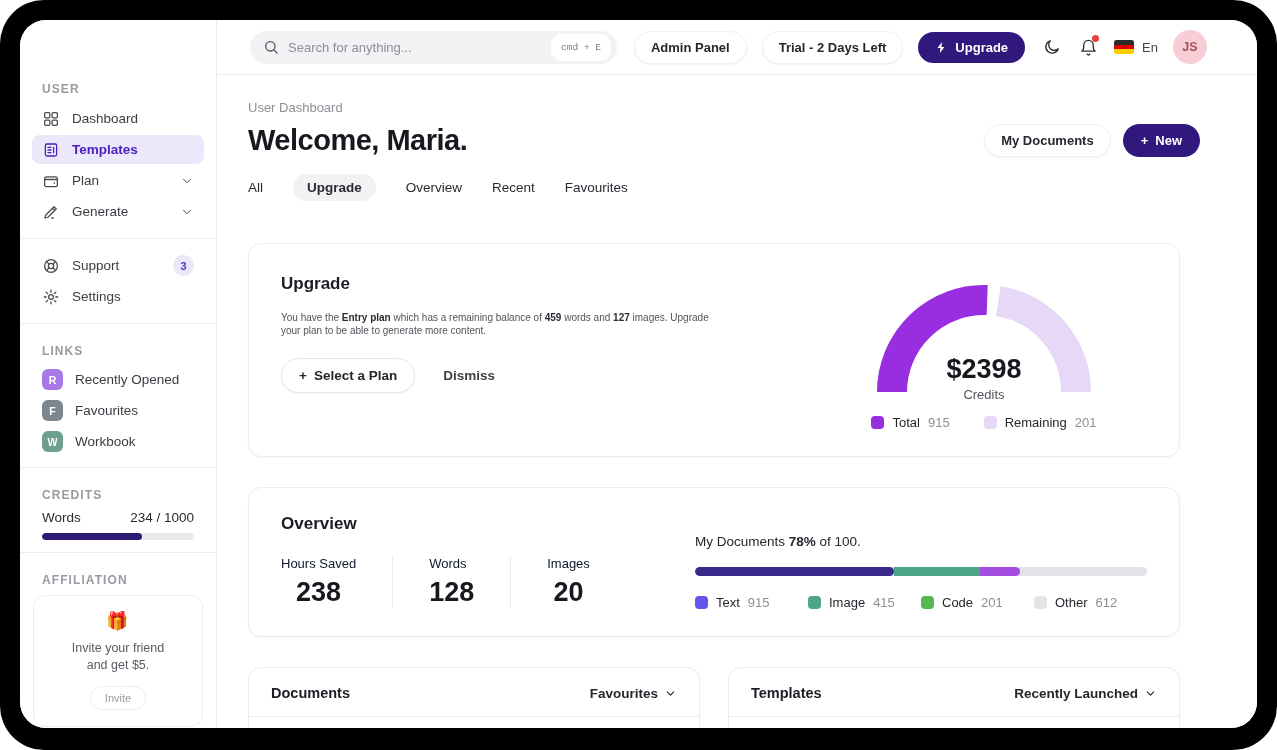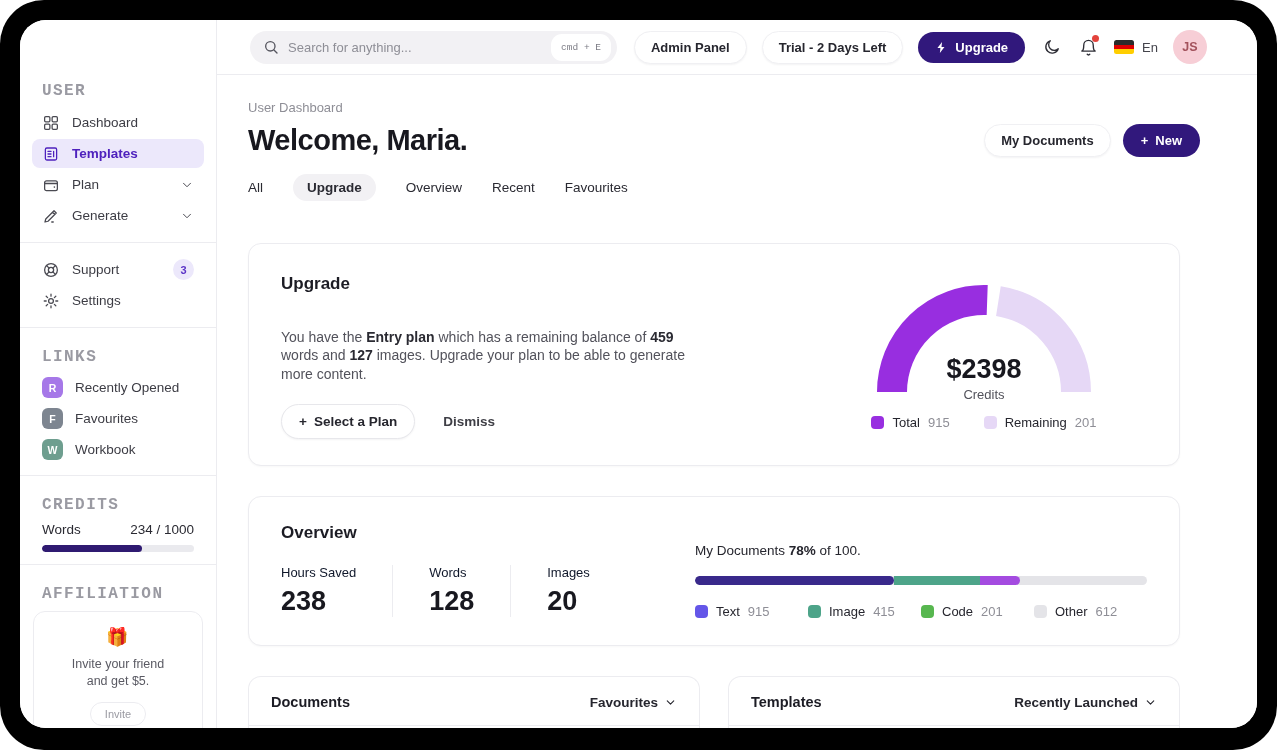--- a/index.html
+++ b/index.html
@@ -2,21 +2,21 @@
 <html><head>
 <meta charset="utf-8">
 <style>
   * { margin:0; padding:0; box-sizing:border-box; }
   html,body { width:1277px; height:750px; background:#fff; font-family:"Liberation Sans","DejaVu Sans",sans-serif; overflow:hidden; }
   .device { position:absolute; inset:0; background:#000; border-radius:44px; }
   .frame { position:absolute; left:20px; top:20px; right:20px; bottom:22px; background:#fff; border-radius:26px; overflow:hidden; }
 
   
   .sidebar { position:absolute; left:0; top:0; bottom:0; width:197px; background:#fff; border-right:1px solid #ececf0; }
-  .side-label { font-size:16px; font-weight:700; letter-spacing:.09em; color:#9a9aa2; margin:20px 0 8px 22px;font-family:Liberation Mono, monospace; }
+  .side-label { font-size:12px; font-weight:700; letter-spacing:.09em; color:#9a9aa2; margin:20px 0 8px 22px; }
   .side-item { display:flex; align-items:center; gap:12px; height:29px; margin:2px 12px; padding:0 10px; border-radius:8px; font-size:13.5px; color:#3c3c44; cursor:pointer; }
   .side-item svg { width:18px; height:18px; stroke:#4a4a52; stroke-width:1.7; fill:none; stroke-linecap:round; stroke-linejoin:round; flex:none; }
   .side-item.active { background:#ece8fb; color:#4e21bd; font-weight:700; }
   .side-item.active svg { stroke:#4e21bd; }
   .side-item .chev { margin-left:auto; width:14px; height:14px; }
   .side-item .count { margin-left:auto; width:21px; height:21px; border-radius:50%; background:#ece8fb; color:#5b33c7; font-size:11px; font-weight:700; display:flex; align-items:center; justify-content:center; }
   .side-div { border-top:1px solid #ececf0; margin:12px 0; }
   .link-item { display:flex; align-items:center; gap:12px; height:27px; margin:4px 12px; padding:0 10px; font-size:13.5px; color:#3c3c44; cursor:pointer; }
   .link-badge { width:21px; height:21px; border-radius:6px; color:#fff; font-size:10.5px; font-weight:700; display:flex; align-items:center; justify-content:center; flex:none; }
   .lb-r { background:#a678e8; } .lb-f { background:#7d8590; } .lb-w { background:#6e9e8f; }
@@ -56,42 +56,42 @@
   .head-actions { margin-left:auto; display:flex; gap:12px; align-items:center; }
   .new-btn { display:flex; align-items:center; gap:7px; background:#31187c; color:#fff; border-radius:17px; padding:9px 18px; font-size:13px; font-weight:600; cursor:pointer; }
   .tabs { display:flex; align-items:center; gap:30px; margin-top:17px; font-size:13.5px; color:#2a2a32; }
   .tab { cursor:pointer; padding:6px 0; }
   .tab.active { background:#f2f1f4; border-radius:15px; padding:6px 14px; font-weight:700; }
 
   .card { background:#fff; border:1px solid #ececf0; border-radius:13px; box-shadow:0 1px 2px rgba(20,20,40,.03); margin-right:20px; }
   .upgrade-card { margin-top:42px; display:flex; padding:30px 32px 26px; }
   .uc-left { max-width:430px; }
   .card-title { font-size:17px; font-weight:700; color:#1c1c24; }
-  .uc-para { margin-top:34px; font-size:14px; color:#52525b; line-height:1.32; }
+  .uc-para { margin-top:17px; font-size:10px; color:#52525b; line-height:1.32; }
   .uc-para b { color:#2a2a32; }
   .uc-actions { display:flex; align-items:center; gap:28px; margin-top:21px; }
   .select-plan { display:flex; align-items:center; gap:7px; border:1px solid #e7e7eb; box-shadow:0 1px 2px rgba(20,20,40,.05); background:#fff; border-radius:18px; padding:9px 17px; font-size:13.5px; font-weight:600; color:#26262e; cursor:pointer; }
   .dismiss { font-size:13.5px; font-weight:600; color:#3f3f46; cursor:pointer; }
   .gauge-wrap { margin-left:auto; margin-right:47px; width:232px; text-align:center; }
   .gauge { position:relative; width:220px; height:116px; margin:8px auto; }
   .gauge svg { width:220px; height:116px; display:block; }
   .gauge-center { position:absolute; left:0; right:0; bottom:-4px; }
   .gauge-val { font-size:27px; font-weight:800; color:#18181f; }
   .gauge-cap { font-size:13px; color:#52525b; margin-top:2px; }
   .gauge-legend { display:flex; justify-content:center; gap:34px; margin-top:17px; font-size:13px; }
   .leg-item { display:flex; align-items:center; gap:8px; }
   .leg-sq { width:13px; height:13px; border-radius:4px; }
   .leg-name { color:#26262e; } .leg-val { color:#8e8e96; }
 
   .overview-card { margin-top:30px; display:flex; padding:26px 32px; }
   .stats-row { display:flex; align-items:center; gap:0; margin-top:22px; }
   .stat { padding-right:36px; }
   .stat + .stat { padding-left:36px; border-left:1px solid #ececf0; }
   .stat-label { font-size:13px; color:#0f172a; }
-  .stat-val { font-size:27px; font-weight:800; color:#18181f; margin-top:6px; }
+  .stat-val { font-size:27px; font-weight:800; color:#18181f; margin-top:6px;text-align:center; }
   .ov-right { margin-left:auto; width:452px; margin-top:20px; }
   .ov-caption { font-size:13.5px; color:#26262e; }
   .stack-bar { display:flex; height:9px; margin-top:18px; border-radius:5px; overflow:hidden; background:#e4e4e8; }
   .seg { height:100%; }
   .seg + .seg { margin-left:0; }
   .seg-text { background:#39298b; border-radius:5px; }
   .seg-image { background:#4da489; margin-left:4px; }
   .seg-code { background:#a44be0; margin-left:4px; border-radius:0 5px 5px 0; }
   .bar-legend { display:flex; margin-top:19px; font-size:13px; }
   .bar-legend .leg-item { width:125px; }

